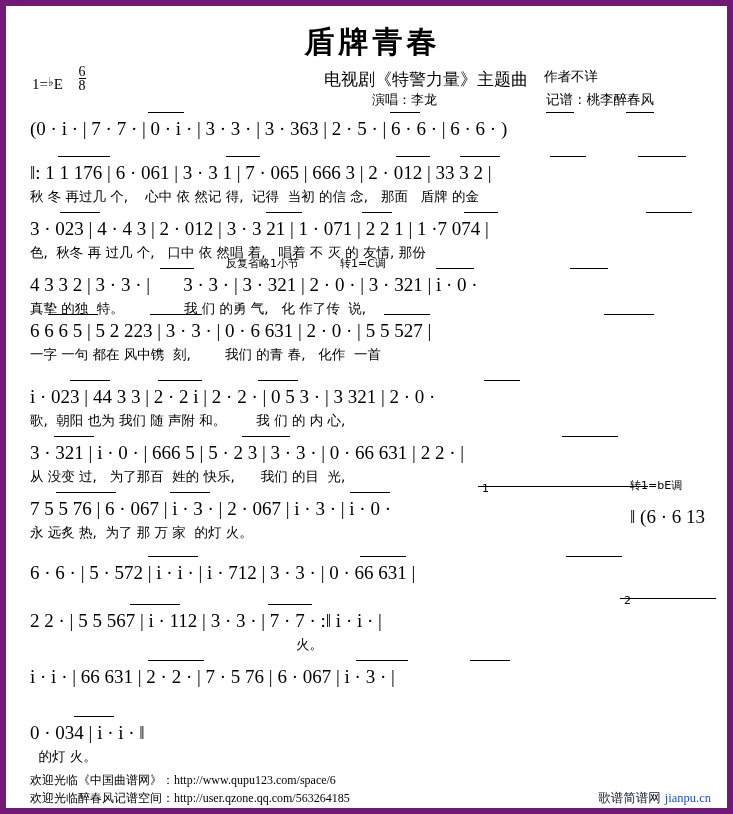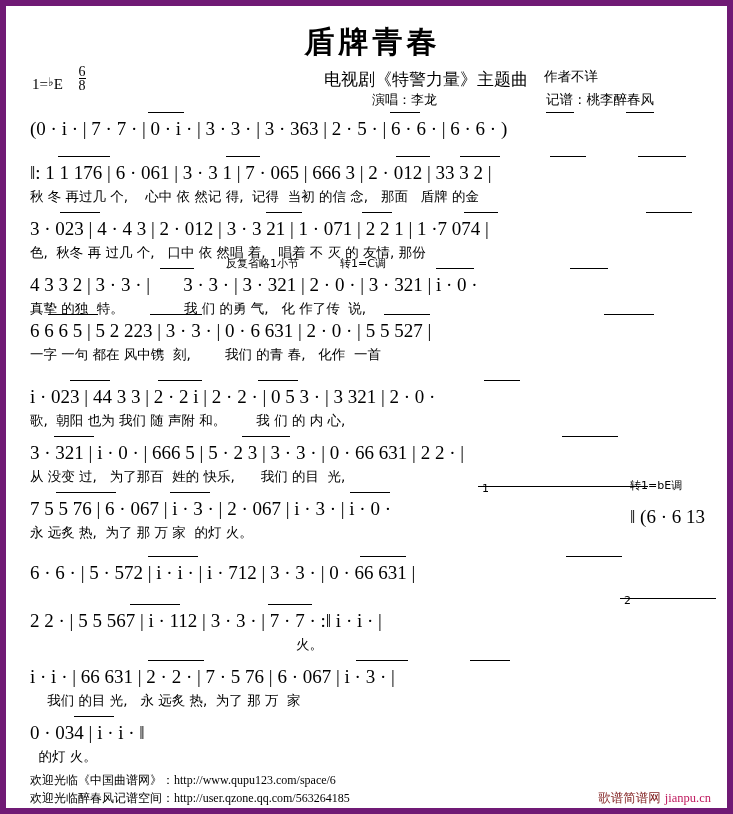--- a/index.html
+++ b/index.html
@@ -126,22 +126,22 @@
   }
   .foot1 { top: 766px; }
   .foot2 { top: 784px; }
   .brand {
     position: absolute;
     right: 16px;
     top: 784px;
     font-size: 12.5px;
     font-family: "DejaVu Sans", sans-serif;
   }
-  .brand .cn { color: #7f1d1d; margin-top: 17px; }
-  .brand .en { color: #be185d; font-family: "Liberation Serif", serif; }
+  .brand .cn { color: #0f172a; margin-top: 17px; }
+  .brand .en { color: #1d4ed8; font-family: "Liberation Serif", serif; }
 </style>
 </head>
 <body>
 
 <div class="page">
 
   <div class="title">盾牌青春</div>
 
   <div class="key-sig">
     <span>1=</span><span class="flat">♭</span><span>E</span>
@@ -244,21 +244,20 @@
     <div class="notes">2 2 · | 5 5 567 | i · 112 | 3 · 3 · | 7 · 7 · :‖ i · i · |</div>
     <div class="lyrics">                                                              火。</div>
     <div class="annot" style="left:594px; top:-16px;">2</div>
     <div class="beam" style="top:-12px; left:590px; width:96px;"></div>
     <div class="beam" style="top:-6px; left:100px; width:50px;"></div>
     <div class="beam" style="top:-6px; left:238px; width:44px;"></div>
   </div>
 
   <div class="row" style="top:660px;">
     <div class="notes">i · i · | 66 631 | 2 · 2 · | 7 · 5 76 | 6 · 067 | i · 3 · |</div>
-    <div class="lyrics">    我们 的目 光,   永 远炙 热,  为了 那 万  家</div>
     <div class="beam" style="top:-6px; left:118px; width:56px;"></div>
     <div class="beam" style="top:-6px; left:326px; width:52px;"></div>
     <div class="beam" style="top:-6px; left:440px; width:40px;"></div>
   </div>
 
   <div class="row" style="top:716px;">
     <div class="notes">0 · 034 | i · i · ‖</div>
     <div class="lyrics">  的灯 火。</div>
     <div class="beam" style="top:-6px; left:44px; width:40px;"></div>
   </div>

